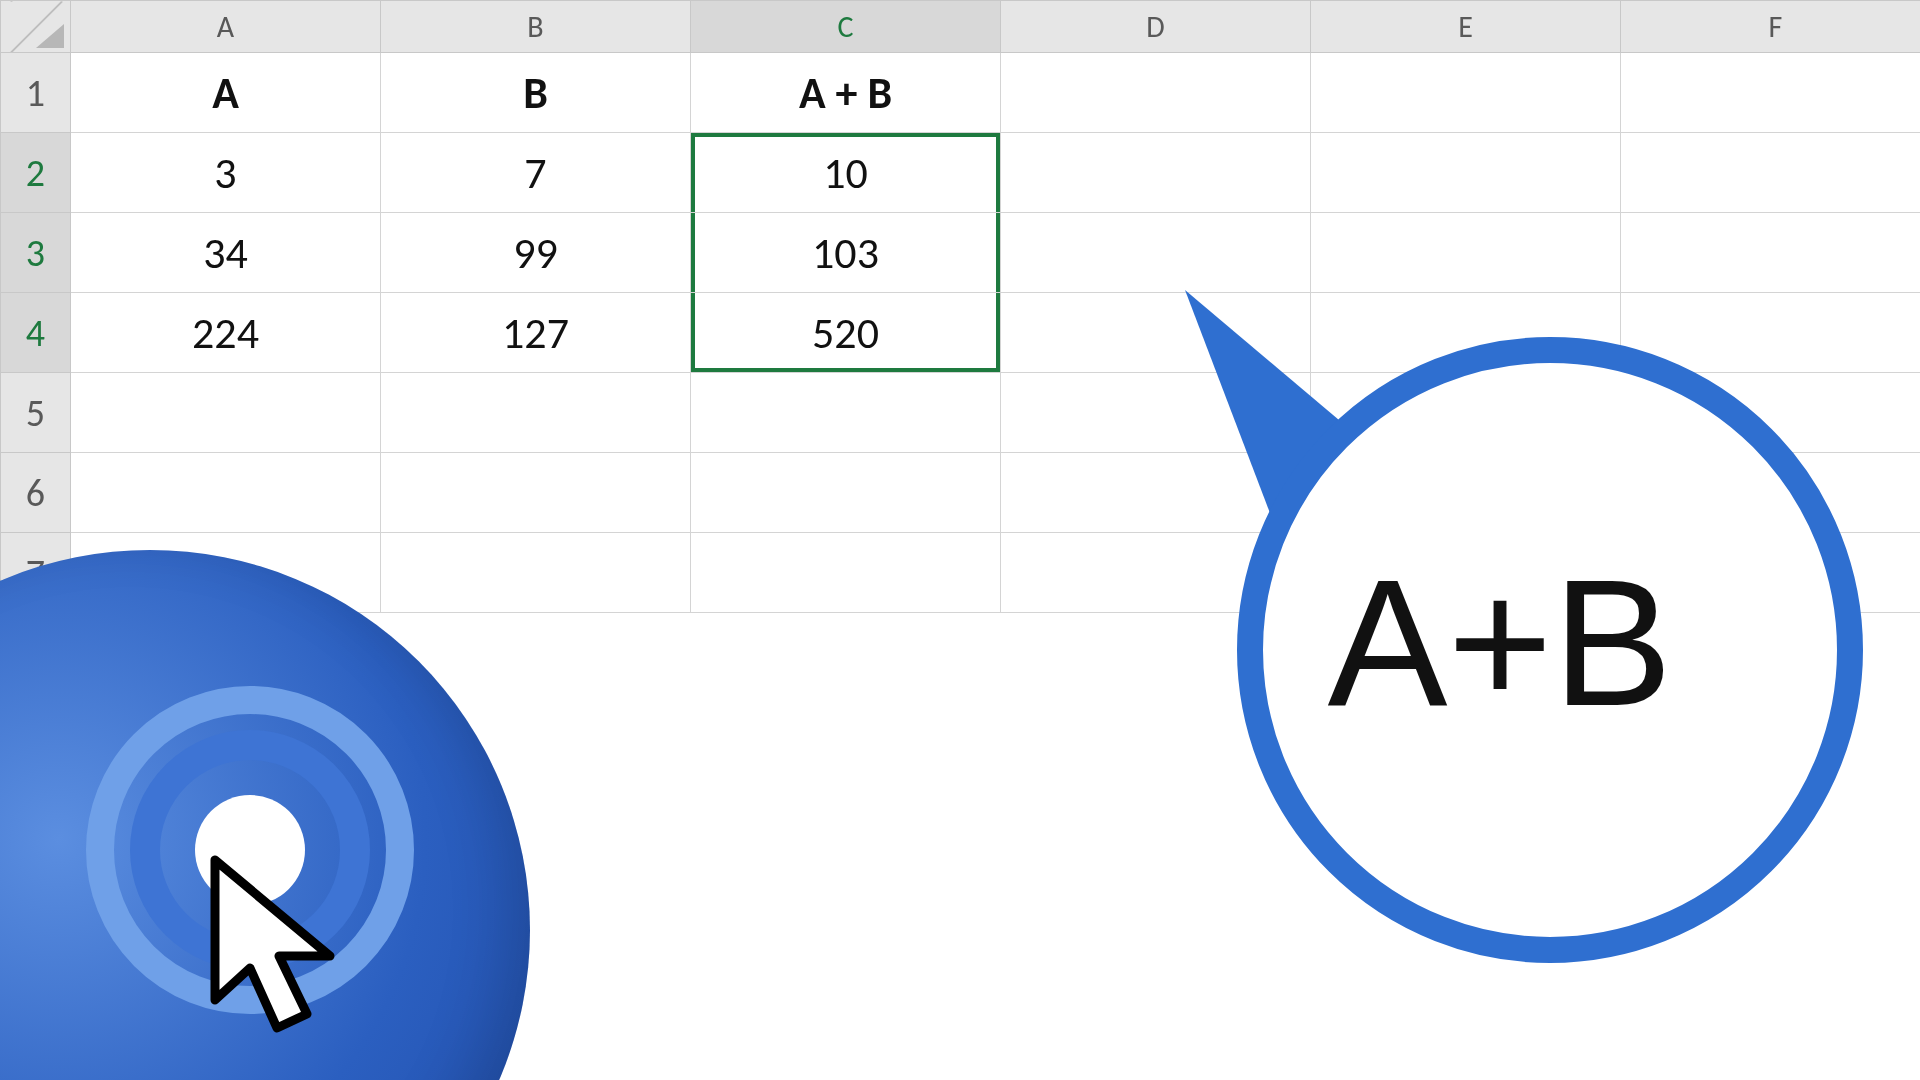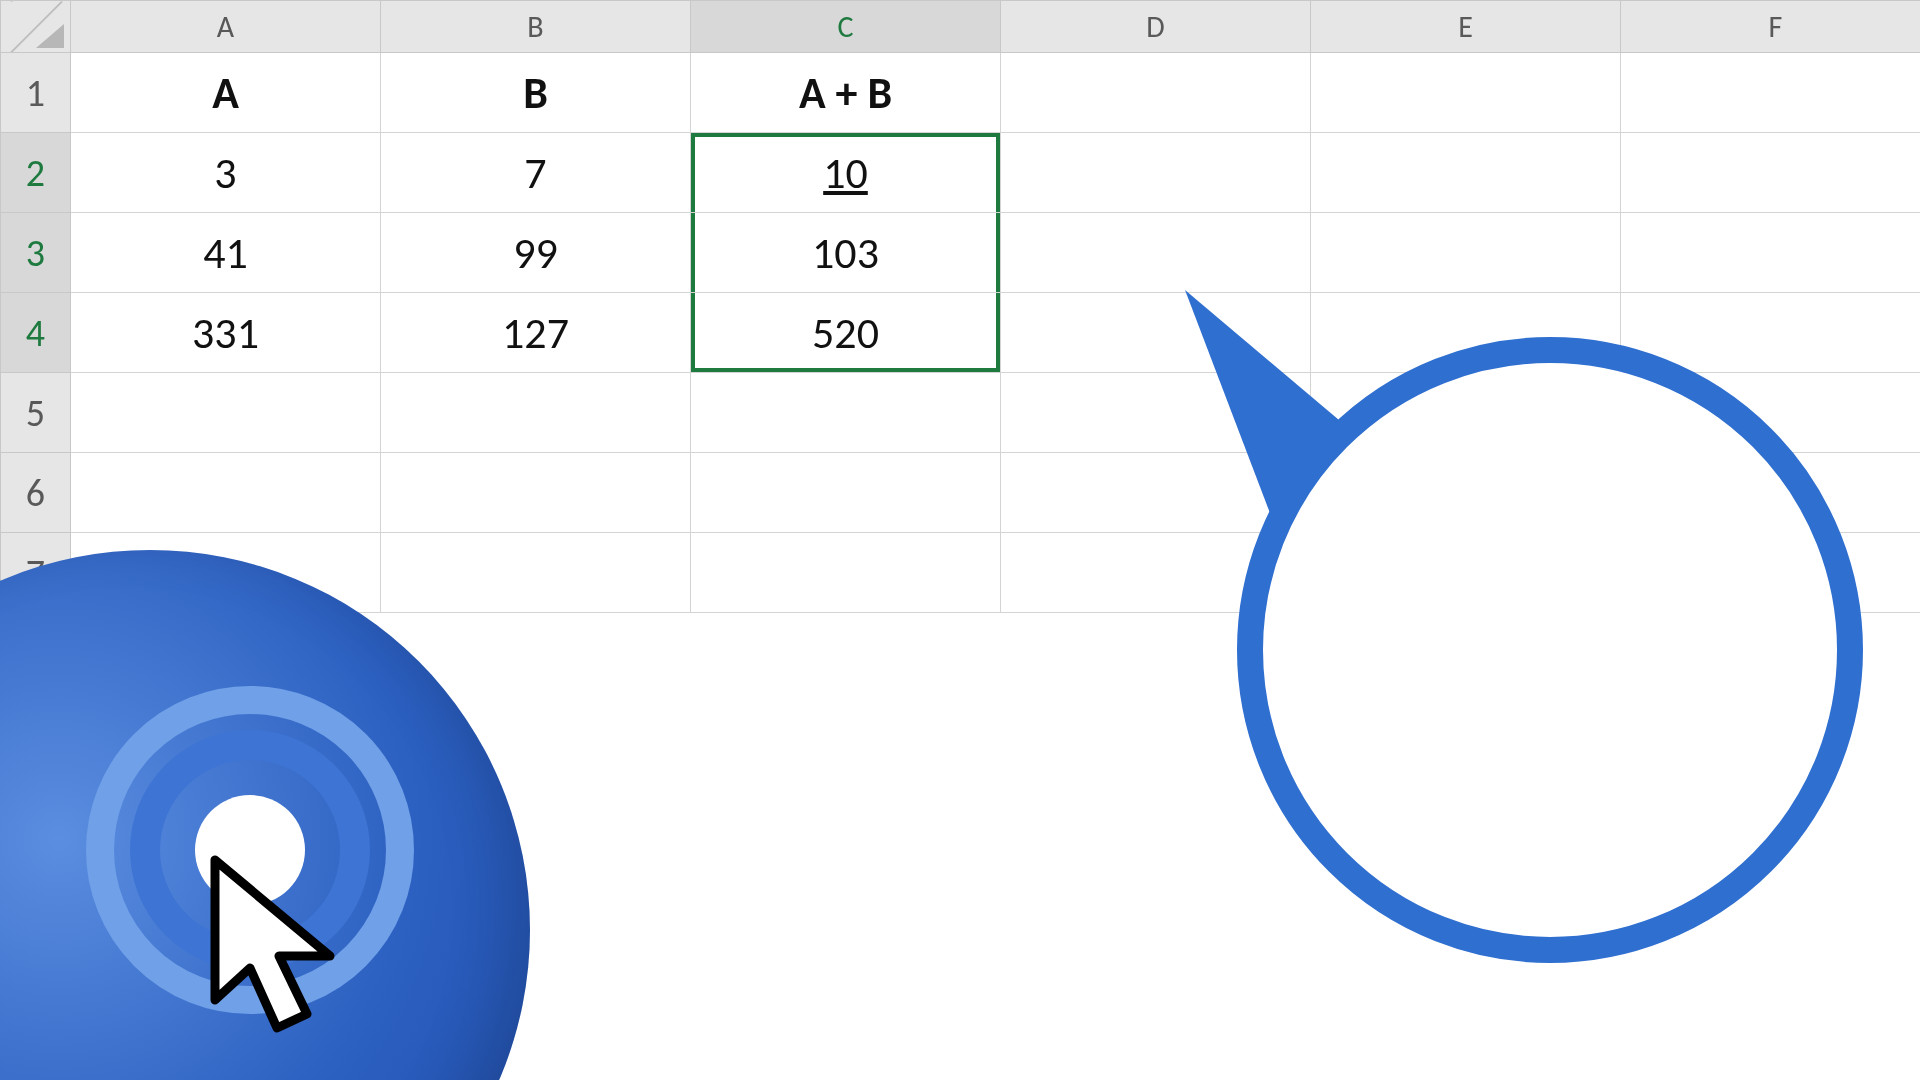--- a/index.html
+++ b/index.html
@@ -69,21 +69,21 @@
     font-size: 46px;
   }
   
   .sel {
     position: relative;
   }
   .sel-fill {
     background: #c6c6c6;
   }
   
-  .sel-top   { box-shadow: inset 0 4px 0 0 #1e7a3f, inset 4px 0 0 0 #1e7a3f, inset -4px 0 0 0 #1e7a3f; text-decoration: underline; }
+  .sel-top   { box-shadow: inset 0 4px 0 0 #1e7a3f, inset 4px 0 0 0 #1e7a3f, inset -4px 0 0 0 #1e7a3f; }
   .sel-mid   { box-shadow: inset 4px 0 0 0 #1e7a3f, inset -4px 0 0 0 #1e7a3f; margin-left: 20px; }
   .sel-bot   { box-shadow: inset 0 -4px 0 0 #1e7a3f, inset 4px 0 0 0 #1e7a3f, inset -4px 0 0 0 #1e7a3f; margin-left: 45px; }
 
   
   .colhdr.active { background:#d8d8d8; color:#1e7a3f; }
   .rowhdr.active { background:#d8d8d8; color:#1e7a3f; }
 
   
   .callout {
     position: absolute;
@@ -174,31 +174,31 @@
     <td class="cell tbl-cell">3</td>
     <td class="cell tbl-cell">7</td>
     <td class="cell tbl-cell sel sel-top">10</td>
     <td class="cell"></td>
     <td class="cell"></td>
     <td class="cell"></td>
   </tr>
 
   <tr>
     <th class="rowhdr active">3</th>
-    <td class="cell tbl-cell">41</td>
+    <td class="cell tbl-cell">34</td>
     <td class="cell tbl-cell">99</td>
     <td class="cell tbl-cell sel sel-mid sel-fill">103</td>
     <td class="cell"></td>
     <td class="cell"></td>
     <td class="cell"></td>
   </tr>
 
   <tr>
     <th class="rowhdr active">4</th>
-    <td class="cell tbl-cell">331</td>
+    <td class="cell tbl-cell">224</td>
     <td class="cell tbl-cell">127</td>
     <td class="cell tbl-cell sel sel-bot sel-fill">520</td>
     <td class="cell"></td>
     <td class="cell"></td>
     <td class="cell"></td>
   </tr>
 
   <tr>
     <th class="rowhdr">5</th>
     <td class="cell"></td>
@@ -235,20 +235,21 @@
     </table>
 </div>
 
 <div class="callout">
   <svg viewBox="0 0 700 700">
 
     <polygon points="35,40 260,230 155,355" fill="#2f6fd0"></polygon>
 
     <circle cx="400" cy="400" r="300" fill="#ffffff" stroke="#2f6fd0" stroke-width="26"></circle>
   </svg>
+  <div class="callout-text">A+B</div>
 </div>
 
 <div class="logo-blob"></div>
 <div class="logo-rings">
   <svg viewBox="0 0 340 340">
     <circle cx="170" cy="170" r="150" fill="none" stroke="#6fa0e8" stroke-width="28"></circle>
     <circle cx="170" cy="170" r="105" fill="none" stroke="#3e74d4" stroke-width="30"></circle>
     <circle cx="170" cy="170" r="55" fill="#ffffff"></circle>
   </svg>
 </div>

